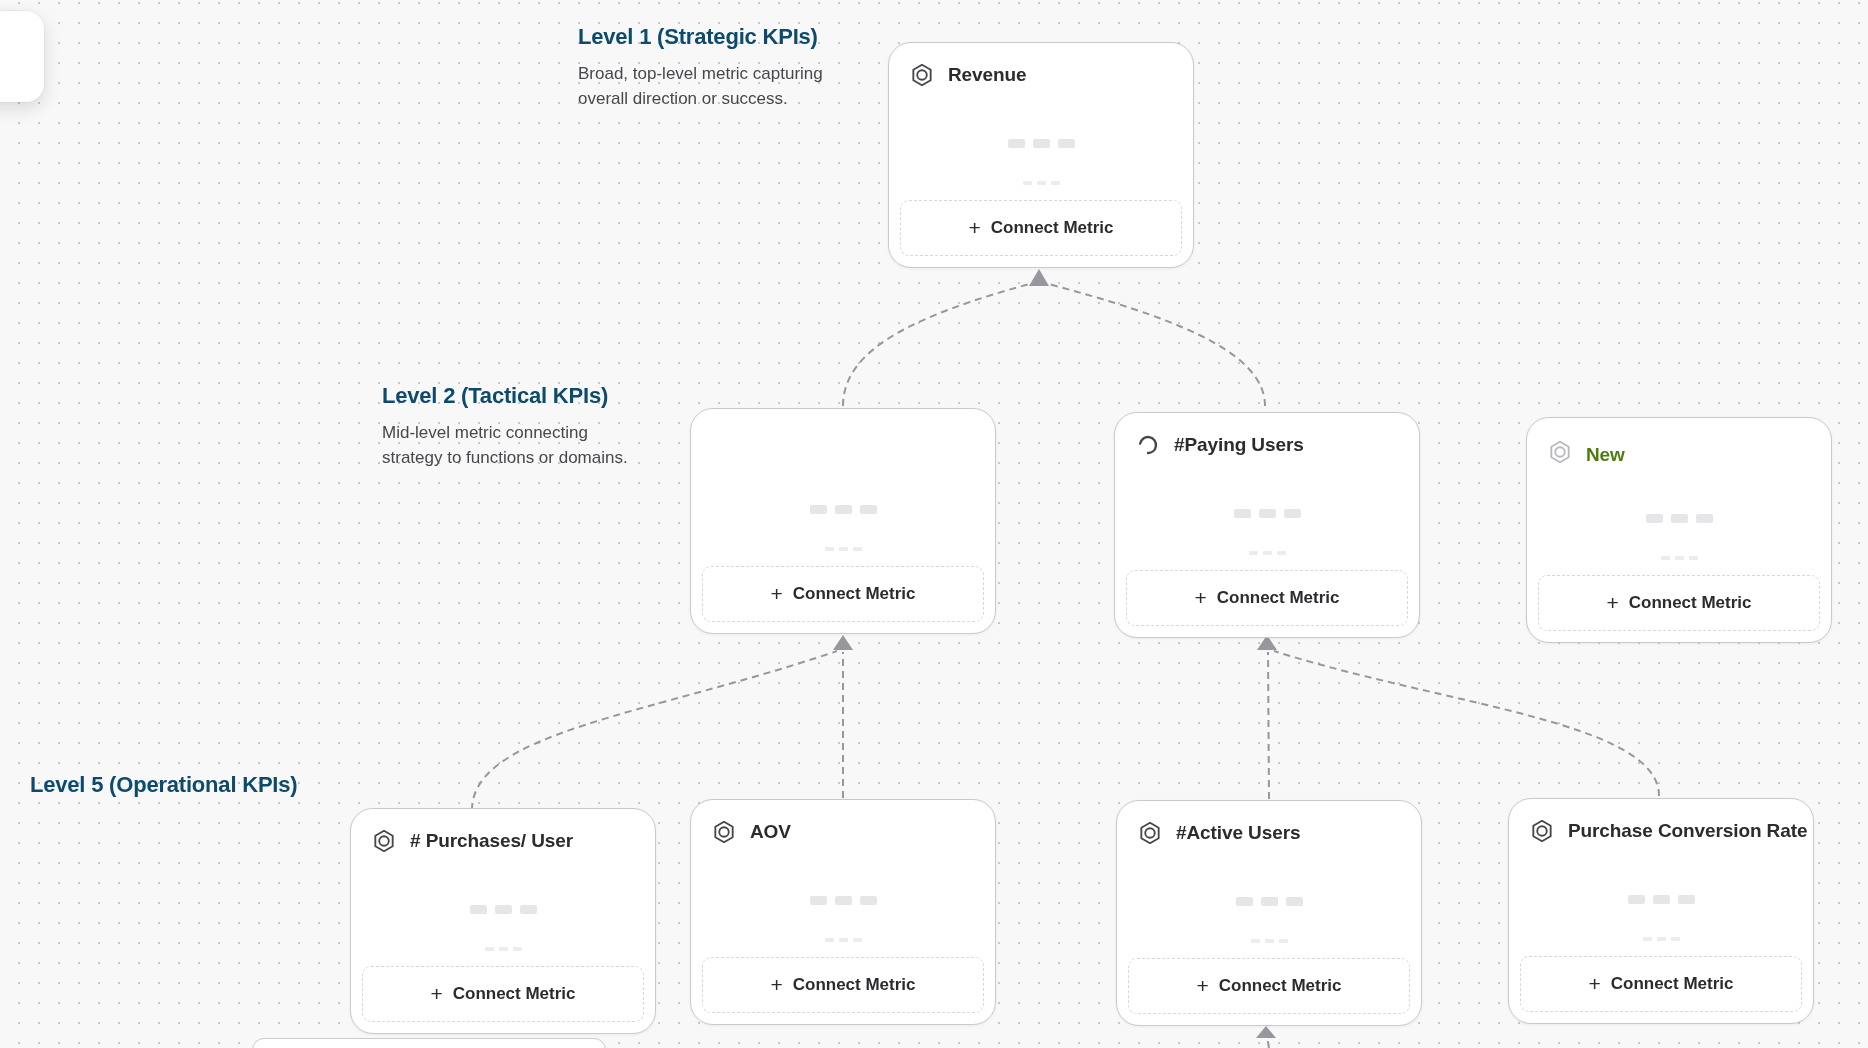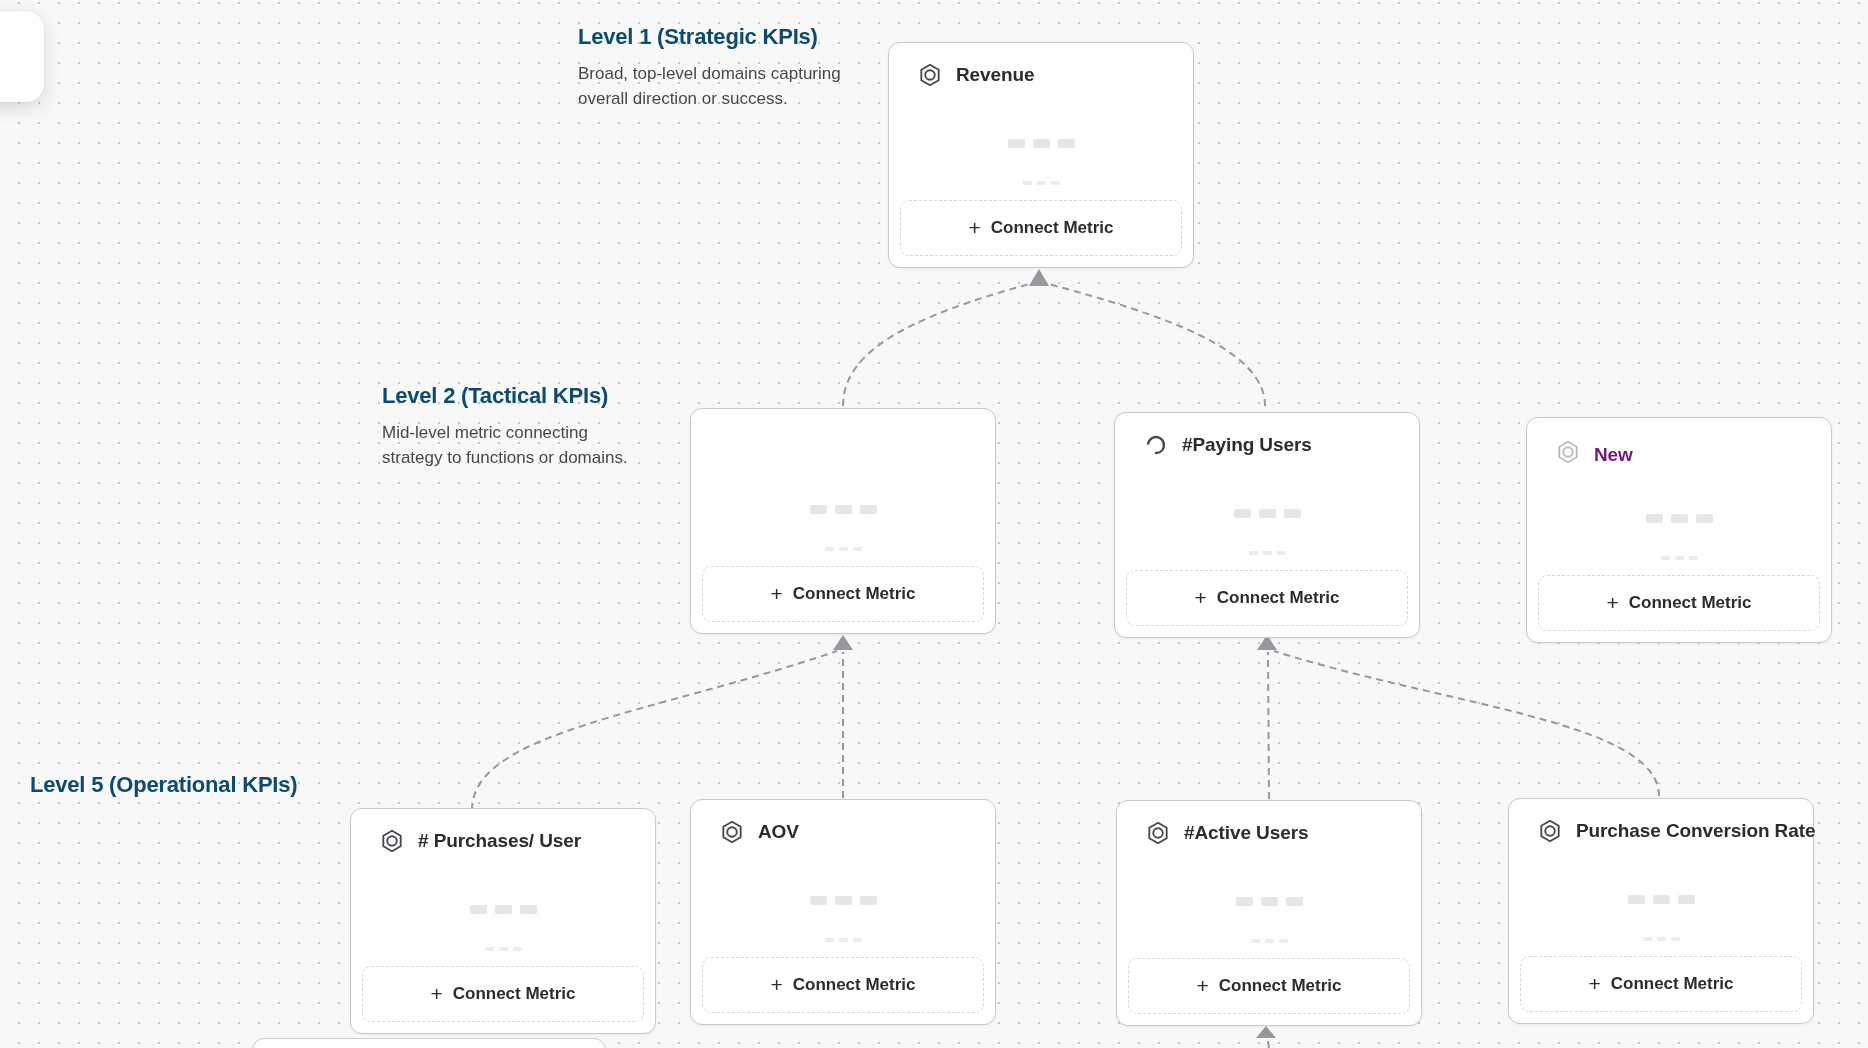--- a/index.html
+++ b/index.html
@@ -14,28 +14,27 @@
   .connector-layer{position:absolute;left:0;top:0;width:1868px;height:1048px;pointer-events:none;}
 
   
   .level-label{position:absolute;}
   .level-title{font-size:22px;font-weight:700;color:#0c4a6e;letter-spacing:-0.2px;}
   .level-desc{margin-top:12px;font-size:17px;line-height:24.5px;color:#47474d;white-space:pre-line;}
 
   
   .card{
     position:absolute;width:306px;height:226px;box-sizing:border-box;
-    background:#fff;border:1.5px solid #c9c9ce;border-radius:12px;
+    background:#fff;border:1.5px solid #c9c9ce;border-radius:23px;
     box-shadow:0 1px 3px rgba(28,28,32,.06);
-    padding-left:8px;
   }
   .card-head{display:flex;align-items:center;gap:13px;padding:19px 20px 0 20px;}
   .metric-icon{width:26px;height:26px;display:flex;align-items:center;justify-content:center;flex:0 0 auto;}
   .card-title{font-size:19px;font-weight:700;color:#2b2b30;letter-spacing:-0.1px;white-space:nowrap;}
-  .card.ghost .card-title{color:#701a75;margin-top:7px;}
+  .card.ghost .card-title{color:#4d7c0f;margin-top:7px;}
   .sk-row1{position:absolute;top:96px;left:0;right:0;display:flex;justify-content:center;gap:8px;}
   .sk-row1 i{width:17px;height:9px;background:#e6e6e9;border-radius:2px;}
   .sk-row2{position:absolute;top:138px;left:0;right:0;display:flex;justify-content:center;gap:5px;}
   .sk-row2 i{width:9px;height:4px;background:#ececef;border-radius:1px;}
   .connect-btn{
     position:absolute;left:11px;right:11px;bottom:11px;height:56px;
     background:#fff;border:1px dashed #d8d8dc;border-radius:9px;
     display:flex;align-items:center;justify-content:center;gap:10px;
     font-family:"Liberation Sans",sans-serif;font-size:17px;font-weight:700;color:#2b2b30;cursor:pointer;
   }
@@ -85,21 +84,21 @@
   <g fill="#97979d" stroke="none">
     <polygon points="1039,269 1029,286 1049,286"></polygon>
     <polygon points="843,635 833,650 853,650"></polygon>
     <polygon points="1267,635 1257,650 1277,650"></polygon>
     <polygon points="1266,1026 1256,1038 1276,1038"></polygon>
   </g>
 </svg>
 
 <div class="level-label" id="level1-label">
   <div class="level-title">Level 1 (Strategic KPIs)</div>
-  <div class="level-desc">Broad, top-level domains capturing
+  <div class="level-desc">Broad, top-level metric capturing
 overall direction or success.</div>
 </div>
 <div class="level-label" id="level2-label">
   <div class="level-title">Level 2 (Tactical KPIs)</div>
   <div class="level-desc">Mid-level metric connecting
 strategy to functions or domains.</div>
 </div>
 <div class="level-label" id="level3-label">
   <div class="level-title">Level 5 (Operational KPIs)</div>
 </div>

